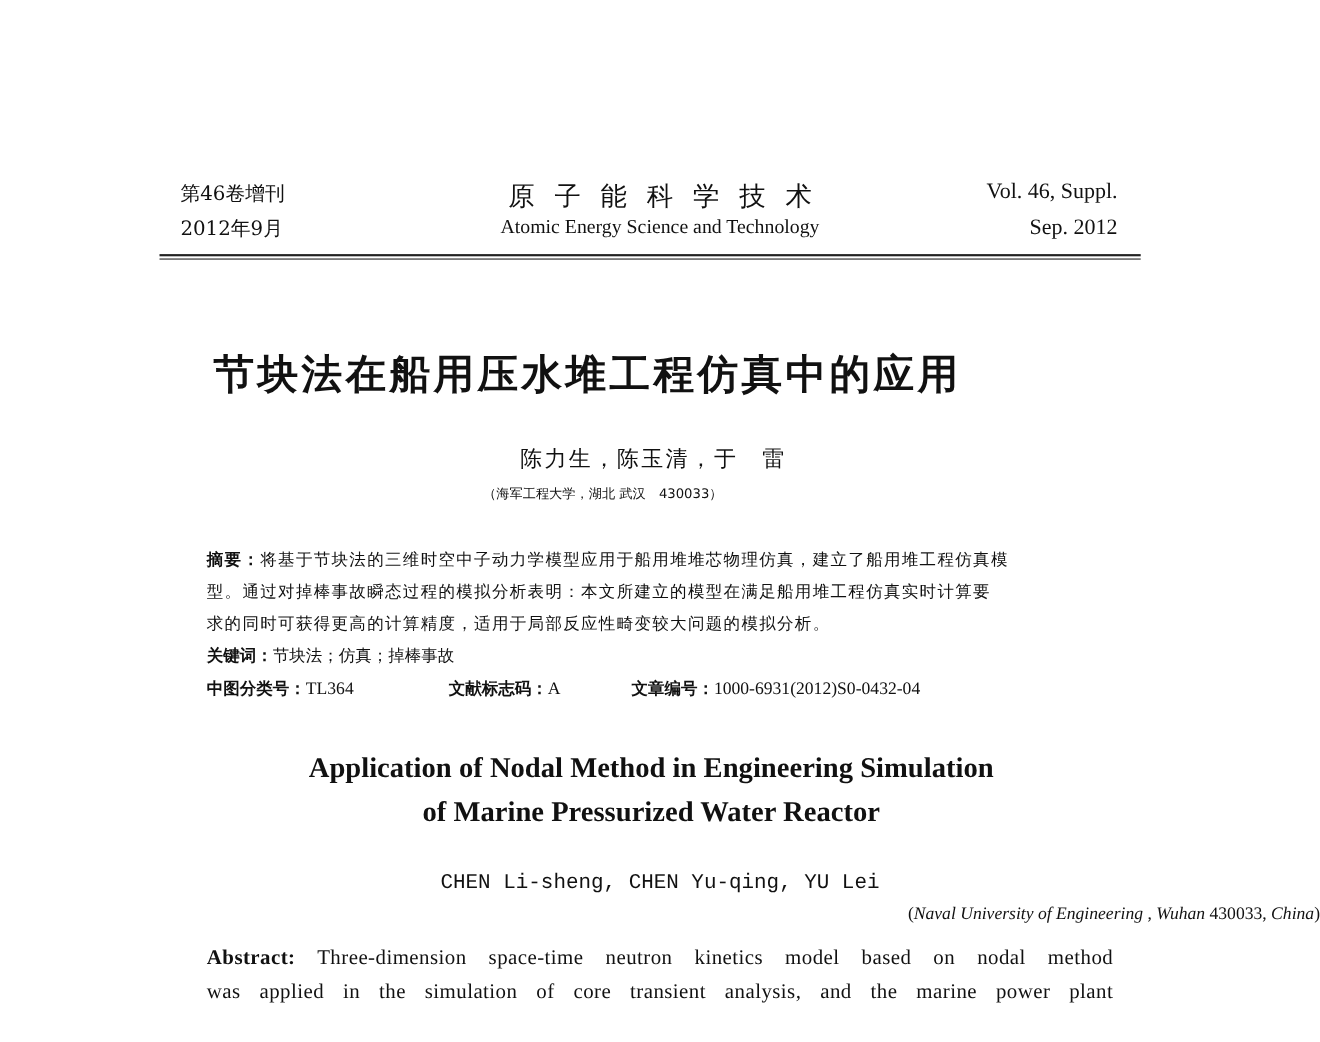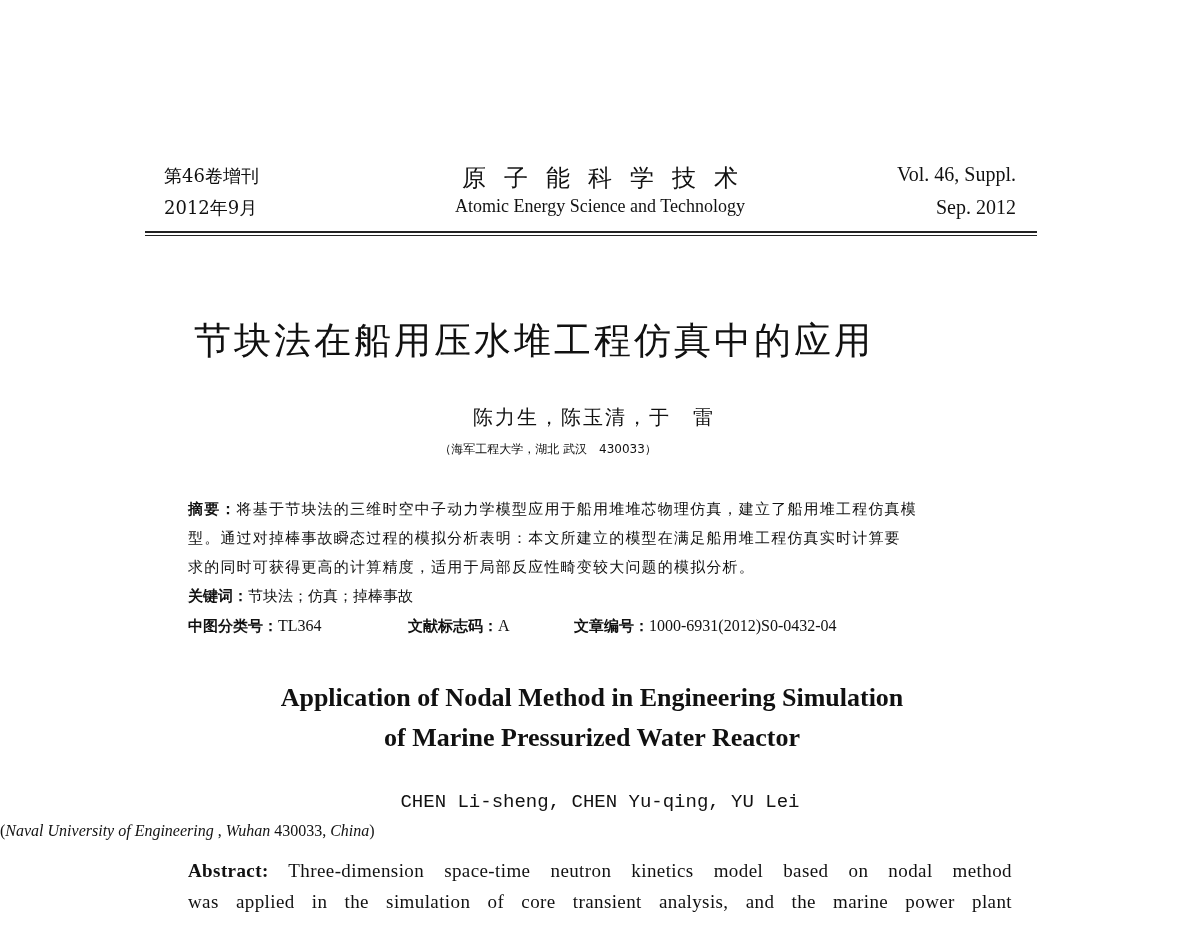--- a/index.html
+++ b/index.html
@@ -28,21 +28,21 @@
     .hdr-right.l1 { top: 163px; }
     .hdr-right.l2 { top: 196px; margin-left: 21px; }
 
     .rule { position: absolute; left: 145px; width: 892px; background: #222; }
     .rule.r1 { top: 231px; height: 2px; }
     .rule.r2 { top: 235px; height: 1px; }
 
     
     .cn-title {
       left: 0; width: 1068px; text-align: center; top: 316px;
-      font-family: "DejaVu Sans", sans-serif; font-weight: normal; font-size: 37px;
+      font-family: "DejaVu Sans", sans-serif; font-weight: bold; font-size: 37px;
       letter-spacing: 3px;
     }
     .cn-authors {
       left: 0; width: 1188px; text-align: center; top: 404px;
       font-size: 20px; font-family: "DejaVu Serif", serif; letter-spacing: 2px;
     }
     .cn-affil {
       left: 0; width: 1096px; text-align: center; top: 441px;
       font-size: 12px; font-family: "DejaVu Sans", sans-serif;
     }
@@ -70,21 +70,21 @@
       font-family: "Liberation Serif", serif; font-weight: bold; font-size: 26px;
     }
     .en-title.t1 { top: 683px; }
     .en-title.t2 { top: 723px; }
 
     .en-authors {
       left: 0; width: 1200px; text-align: center; top: 791px;
       font-family: Liberation Mono, monospace; font-size: 19px;
     }
     .en-affil {
-      left: 0; width: 1200px; text-align: left; top: 822px;
+      left: 0; width: 1200px; text-align: right; top: 822px;
       font-family: "Liberation Serif", serif; font-size: 16px;
     }
     .en-affil i { font-style: italic; }
 
     .en-abs {
       left: 188px; width: 824px; font-family: "Liberation Serif", serif; font-size: 19px;
       text-align: justify; text-align-last: justify; letter-spacing: 0.4px;
     }
     .en-abs.e1 { top: 860px; }
     .en-abs.e2 { top: 891px; }

